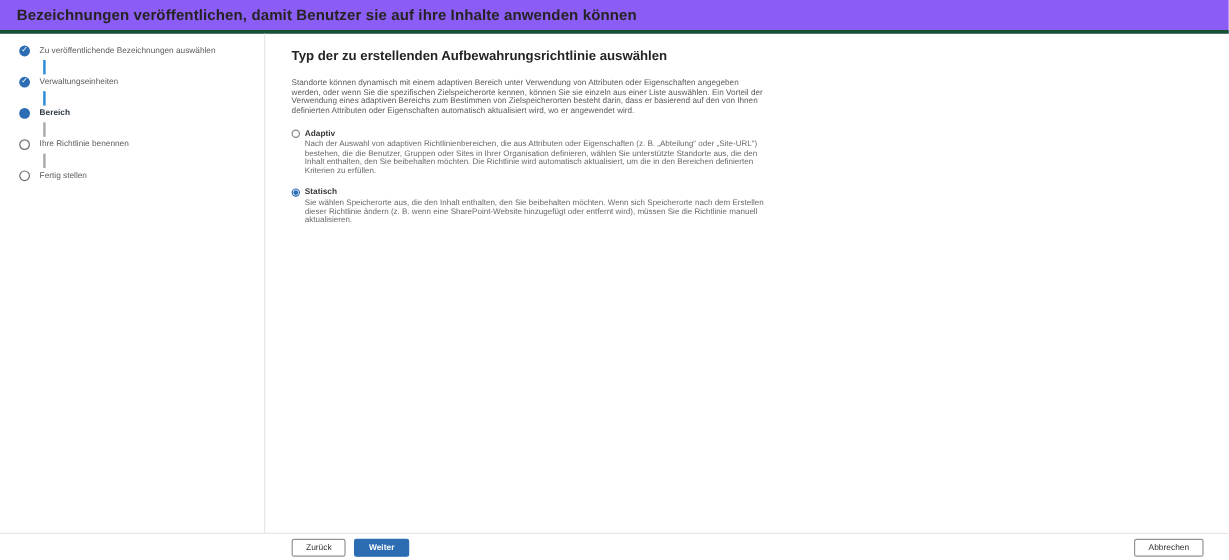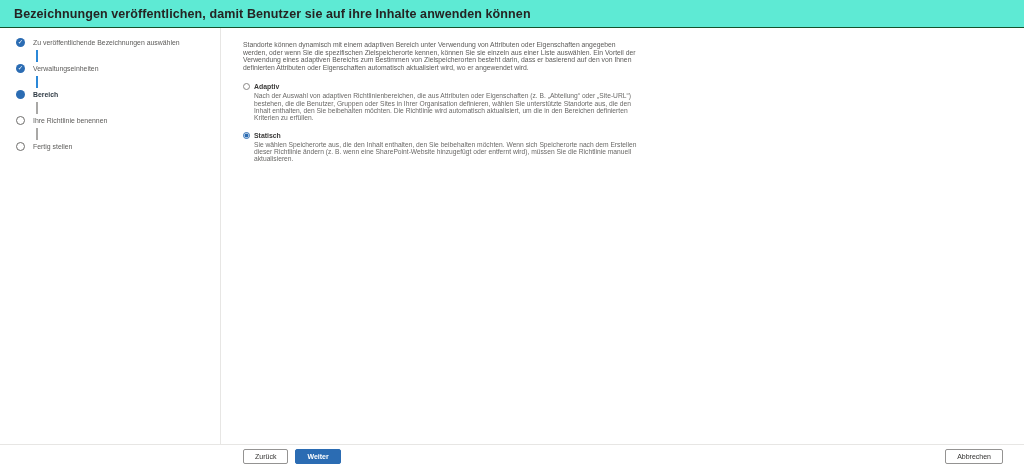--- a/index.html
+++ b/index.html
@@ -1,21 +1,21 @@
 <!DOCTYPE html>
 <html><head>
 <meta charset="utf-8">
 <style>
   * { margin:0; padding:0; box-sizing:border-box; }
   html,body { width:1024px; height:467px; overflow:hidden; background:#ffffff;
               font-family:"Liberation Sans","DejaVu Sans",sans-serif; }
 
   
   .app-header { height:28px; display:flex; align-items:center; padding:0 14px;
-                border-bottom:1px solid #14532d; background:#5eead4; }
+                border-bottom:3px solid #14532d; background:#8b5cf6; }
   .app-header h1 { font-size:12.5px; font-weight:bold; color:#252423; letter-spacing:.1px; }
 
   
   .content-row { display:flex; height:416px; }
 
   
   .sidebar { width:221px; flex:0 0 221px; border-right:1px solid #e7e6e4;
              padding:9px 0 0 16px; }
   .step-row { display:flex; align-items:center; height:11px; }
   .step-circle { width:9px; height:9px; border-radius:50%; flex:0 0 9px;
@@ -96,20 +96,21 @@
     <div class="connector todo"></div>
 
     <div class="step-row">
       <span class="step-circle pending"></span>
       <span class="step-label">Fertig stellen</span>
     </div>
 
   </nav>
 
   <main class="main">
+    <h2>Typ der zu erstellenden Aufbewahrungsrichtlinie auswählen</h2>
     <p class="intro">Standorte können dynamisch mit einem adaptiven Bereich unter Verwendung von Attributen oder Eigenschaften angegeben werden, oder wenn Sie die spezifischen Zielspeicherorte kennen, können Sie sie einzeln aus einer Liste auswählen. Ein Vorteil der Verwendung eines adaptiven Bereichs zum Bestimmen von Zielspeicherorten besteht darin, dass er basierend auf den von Ihnen definierten Attributen oder Eigenschaften automatisch aktualisiert wird, wo er angewendet wird.</p>
 
     <div class="options">
 
       <div class="option">
         <div class="option-head">
           <span class="radio"></span>
           <span class="option-label">Adaptiv</span>
         </div>
         <p class="option-desc">Nach der Auswahl von adaptiven Richtlinienbereichen, die aus Attributen oder Eigenschaften (z. B. „Abteilung“ oder „Site-URL“) bestehen, die die Benutzer, Gruppen oder Sites in Ihrer Organisation definieren, wählen Sie unterstützte Standorte aus, die den Inhalt enthalten, den Sie beibehalten möchten. Die Richtlinie wird automatisch aktualisiert, um die in den Bereichen definierten Kriterien zu erfüllen.</p>

